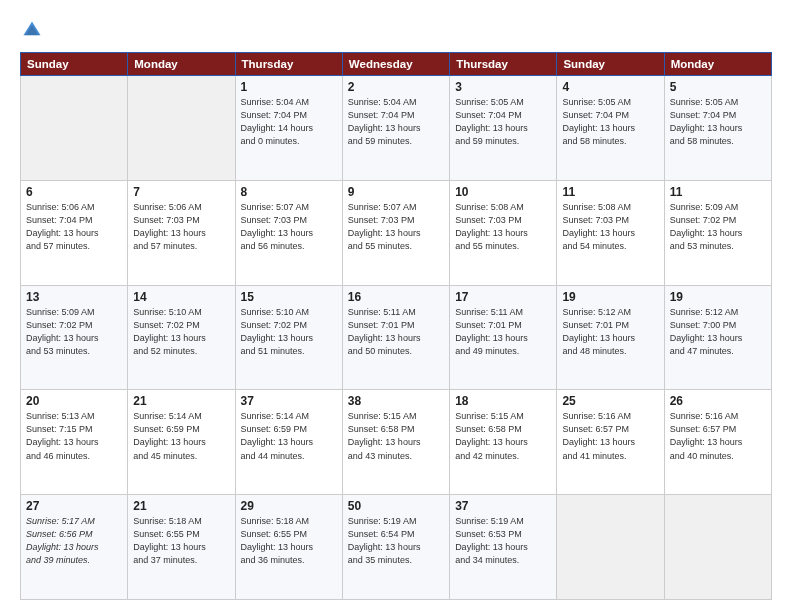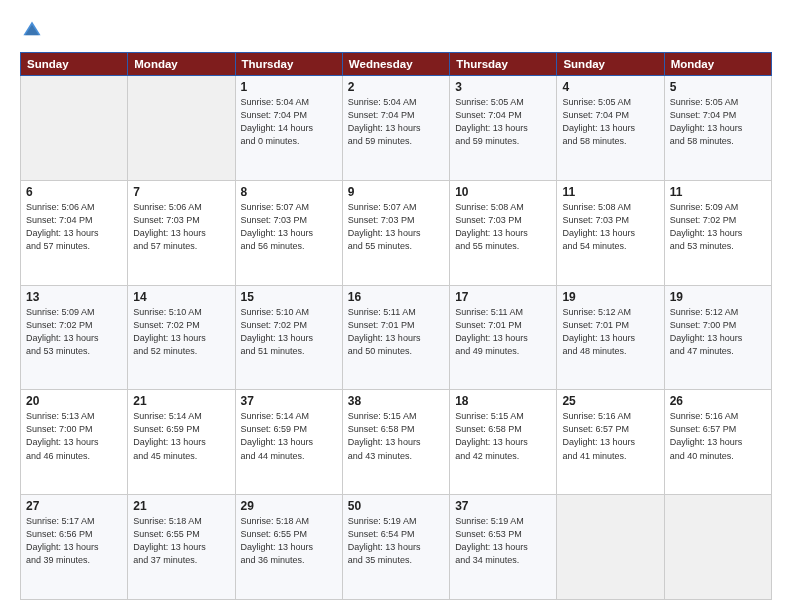--- a/index.html
+++ b/index.html
@@ -274,21 +274,21 @@
             <div class="day-info" style="white-space: pre-line;">Sunrise: 5:12 AM
 Sunset: 7:00 PM
 Daylight: 13 hours
 and 47 minutes.</div>
           </td>
         </tr>
         <tr>
           <td>
             <span class="day-number">20</span>
             <div class="day-info" style="white-space: pre-line;">Sunrise: 5:13 AM
-Sunset: 7:00 PM
+Sunset: 7:15 PM
 Daylight: 13 hours
 and 46 minutes.</div>
           </td>
           <td>
             <span class="day-number">21</span>
             <div class="day-info" style="white-space: pre-line;">Sunrise: 5:14 AM
 Sunset: 6:59 PM
 Daylight: 13 hours
 and 45 minutes.</div>
           </td>
@@ -324,21 +324,21 @@
             <span class="day-number">26</span>
             <div class="day-info" style="white-space: pre-line;">Sunrise: 5:16 AM
 Sunset: 6:57 PM
 Daylight: 13 hours
 and 40 minutes.</div>
           </td>
         </tr>
         <tr>
           <td>
             <span class="day-number">27</span>
-            <div class="day-info" style="white-space: pre-line;">Sunrise: 5:17 AM
+            <div class="day-info" style="white-space: pre-line; font-style: italic;">Sunrise: 5:17 AM
 Sunset: 6:56 PM
 Daylight: 13 hours
 and 39 minutes.</div>
           </td>
           <td>
             <span class="day-number">21</span>
             <div class="day-info" style="white-space: pre-line;">Sunrise: 5:18 AM
 Sunset: 6:55 PM
 Daylight: 13 hours
 and 37 minutes.</div>

